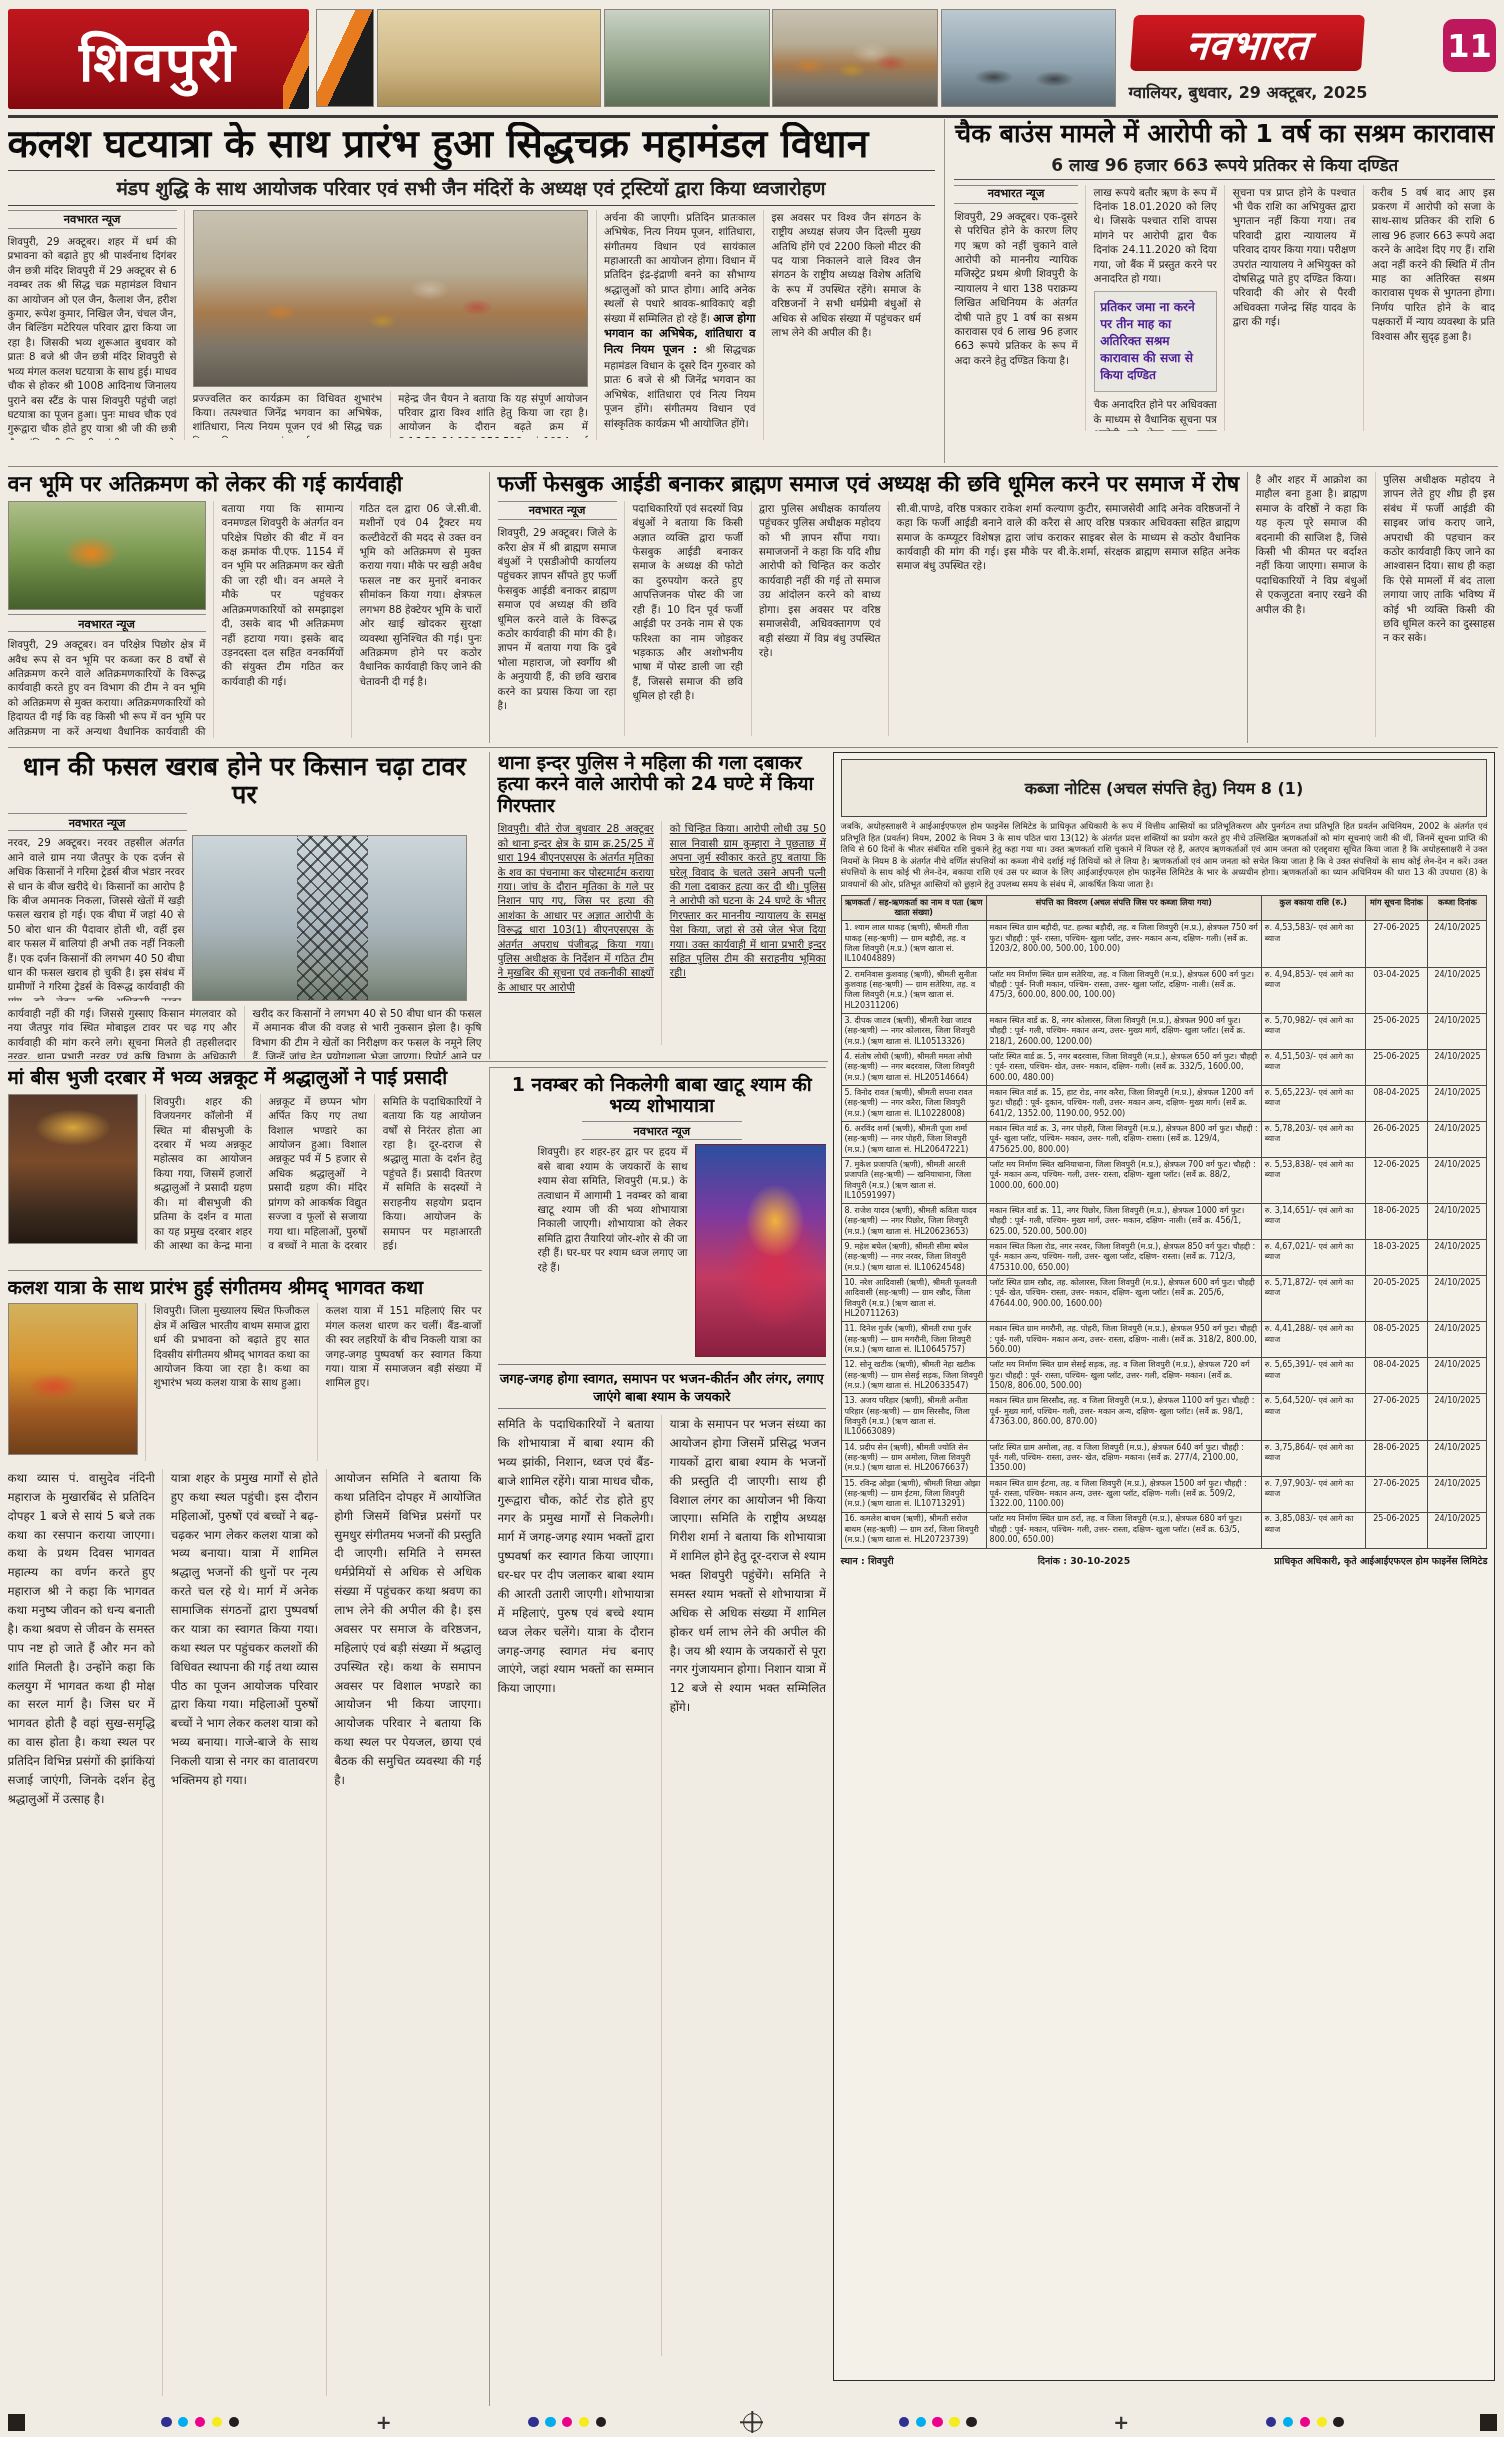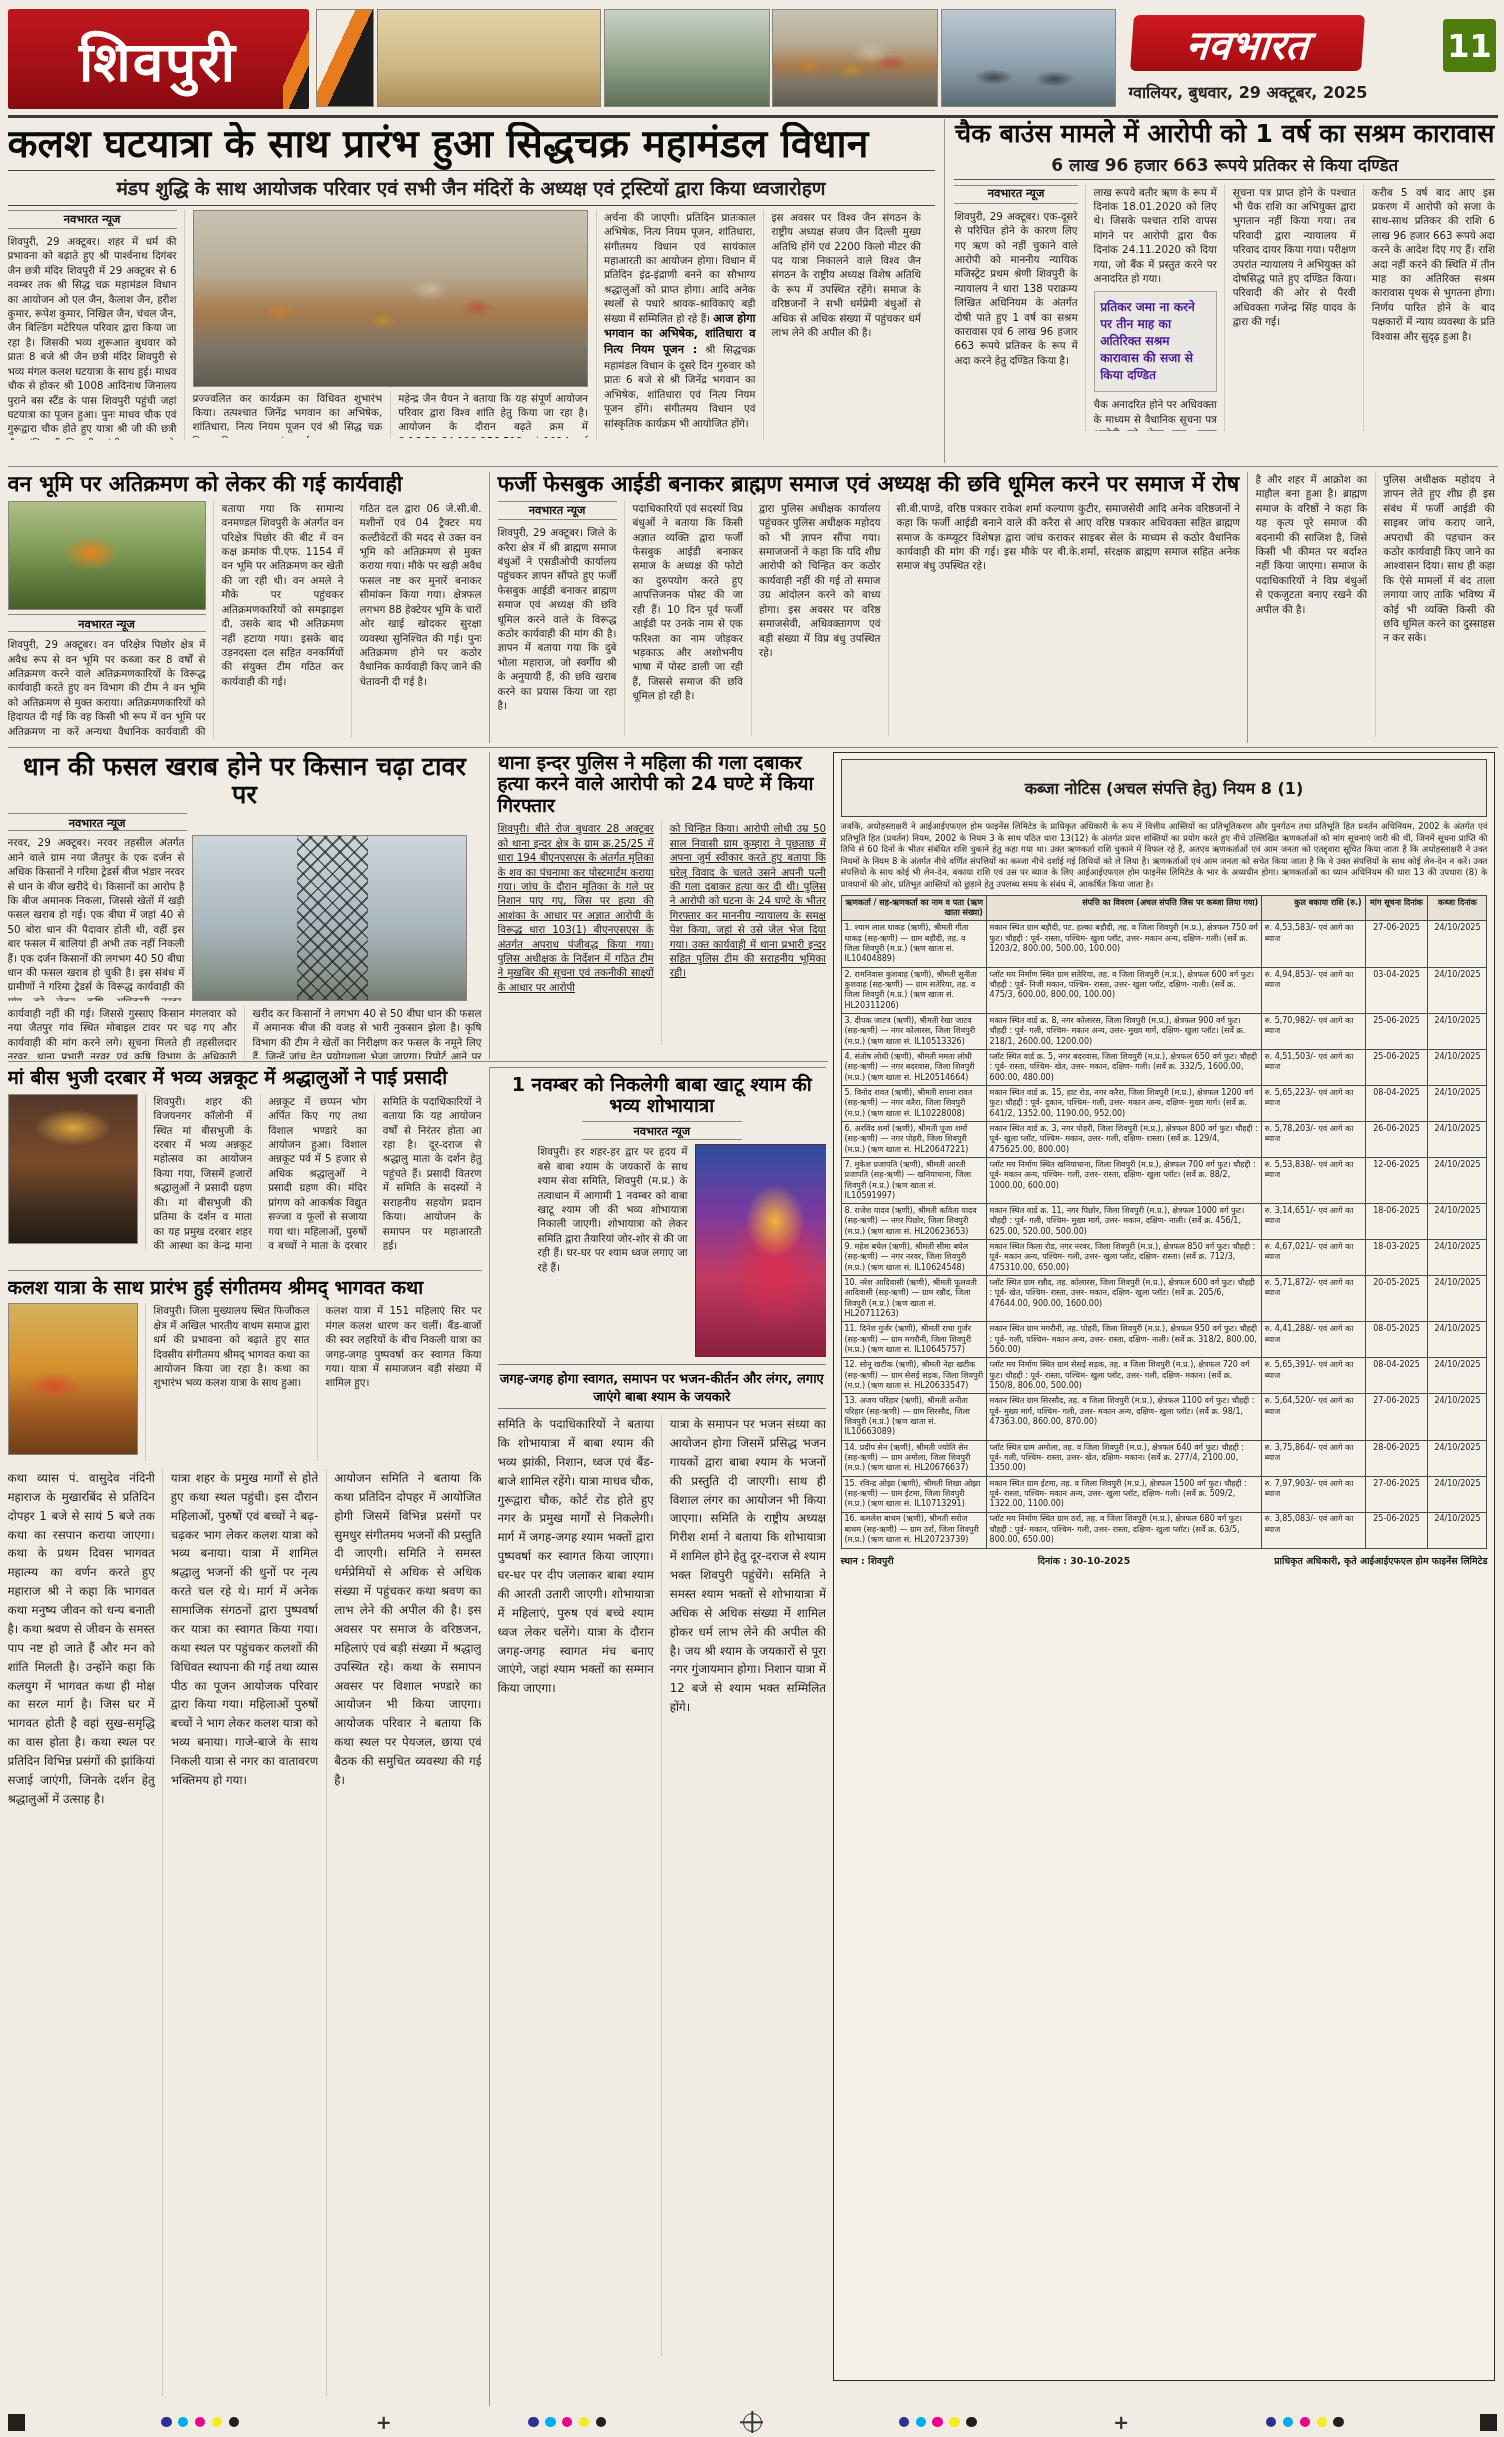--- a/index.html
+++ b/index.html
@@ -23,21 +23,21 @@
   .strip .ph { border:0.9px solid #8a857c; }
   .brand {
     display:flex; align-items:center; justify-content:center;
     background: linear-gradient(180deg,#d01920,#a30d13);
     color:#fff; font-size:40px; font-weight:bold; font-style:italic;
     border-radius:5.6px; transform: skewX(-4deg);
   }
   .dateline { font-size:16px; font-weight:bold; text-align:center; color:#222; }
   .pagenum {
     display:flex; align-items:center; justify-content:center;
-    background:#4d7c0f; color:#fff; font-size:32px; font-weight:bold; border-radius:4px;
+    background:#be185d; color:#fff; font-size:32px; font-weight:bold; border-radius:10px;
   }
   .hrule { background:#3a3a3a; }
   
   .headline { font-weight:bold; color:#0c0c0c; line-height:1.12; }
   .h-xl { font-size:39px; }
   .h-lg { font-size:25.4px; }
   .h-md { font-size:21.6px; }
   .h-sm { font-size:19px; }
   .subhead {
     font-size:19px; font-weight:bold; text-align:center; color:#222;
@@ -94,21 +94,21 @@
       linear-gradient(180deg,#bcc8d0,#8fa3b0 55%,#5d6b73); }
   .ph-fair   { background: linear-gradient(180deg,#c9d2c5,#97a88f 50%,#5e6f58); }
   
   .notice { border:1.9px solid #2b2b2b; background:#f4f1e9; padding:5.6px 6.6px; }
   .notice-title { font-size:16px; font-weight:bold; text-align:center;
       border:0.9px solid #444; padding:17px 0; margin-bottom:4.7px; background:#ece8dd; }
   .notice-intro { font-size:8.5px; line-height:1.35; text-align:justify; margin-bottom:4.7px; }
   .notice table { width:100%; border-collapse:collapse; table-layout:fixed; }
   .notice th, .notice td { border:0.9px solid #4a4a4a; font-size:8px; line-height:1.3;
       padding:1.9px 2.8px; vertical-align:top; text-align:left; word-wrap:break-word; }
-  .notice th { font-weight:bold; text-align:right; background:#e7e2d5; }
+  .notice th { font-weight:bold; text-align:center; background:#e7e2d5; }
   .notice th:nth-child(1), .notice td:nth-child(1){ width:143px; }
   .notice th:nth-child(2), .notice td:nth-child(2){ width:271px; }
   .notice th:nth-child(3), .notice td:nth-child(3){ width:102px; }
   .notice th:nth-child(4), .notice td:nth-child(4){ width:62px; text-align:center; }
   .notice th:nth-child(5), .notice td:nth-child(5){ width:58px; text-align:center; }
   .notice-footer { display:flex; justify-content:space-between; font-size:9.4px; font-weight:bold; margin-top:5.6px; }
   
   .marks { display:flex; align-items:center; gap:6.6px; }
   .dot { width:10.3px; height:10.3px; border-radius:50%; display:inline-block; }
   .sq { width:17px; height:17px; background:#24211d; display:inline-block; }

